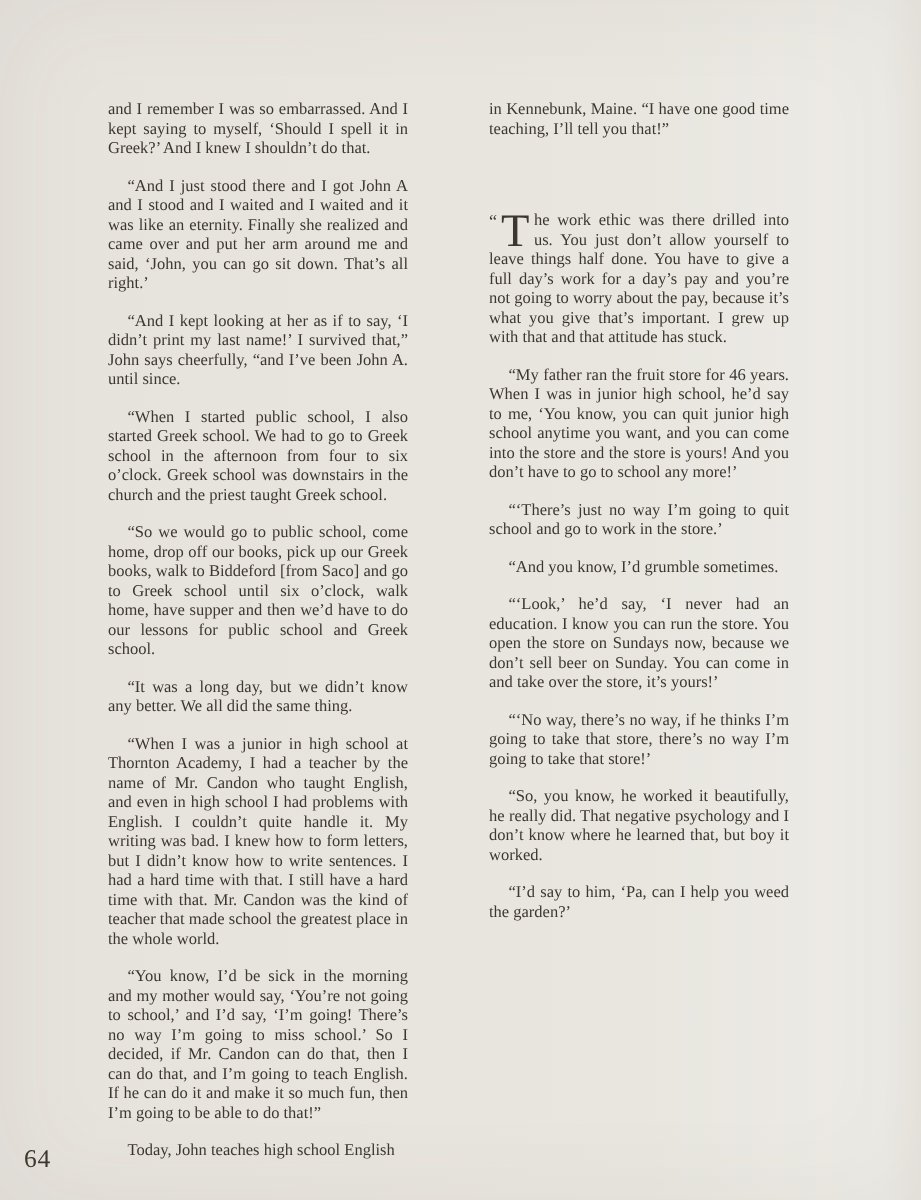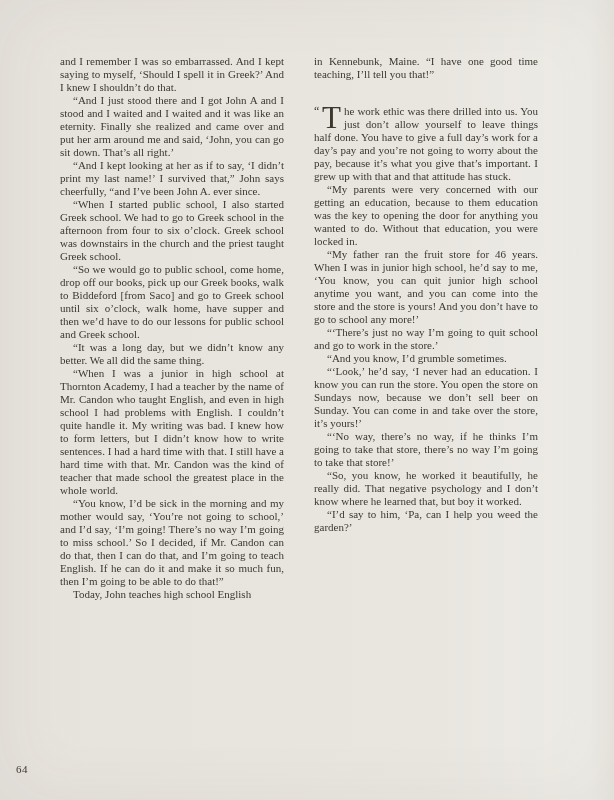--- a/index.html
+++ b/index.html
@@ -36,21 +36,21 @@
   }
   .col {
     width: 224px;
     font-size: 11px;
     line-height: 13px;
     text-align: justify;
     hyphens: auto;
     -webkit-hyphens: auto;
   }
   .col p {
-    margin: 0;
+    margin: 12px;
     text-indent: 13px;
   }
   .col p.cont,
   .col p.no-indent {
     text-indent: 0;
   }
   .section-gap {
     height: 24px;
   }
   .dc-wrap {
@@ -68,53 +68,52 @@
     position: absolute;
     left: 0;
     top: -1px;
     font-size: 12px;
     line-height: 12px;
   }
   .page-number {
     position: absolute;
     left: 16px;
     top: 763px;
-    font-size: 11px;
+    font-size: 17px;
     letter-spacing: 0.5px;
   }
 </style>
 </head>
 <body>
 
 <div class="page">
   <div class="text-block">
 
     <div class="col">
       <p class="cont">and I remember I was so embarrassed. And I kept saying to myself, ‘Should I spell it in Greek?’ And I knew I shouldn’t do that.</p>
       <p>“And I just stood there and I got John A and I stood and I waited and I waited and it was like an eternity. Finally she realized and came over and put her arm around me and said, ‘John, you can go sit down. That’s all right.’</p>
-      <p>“And I kept looking at her as if to say, ‘I didn’t print my last name!’ I survived that,” John says cheerfully, “and I’ve been John A. ever since.</p>
+      <p>“And I kept looking at her as if to say, ‘I didn’t print my last name!’ I survived that,” John says cheerfully, “and I’ve been John A. until since.</p>
       <p>“When I started public school, I also started Greek school. We had to go to Greek school in the afternoon from four to six o’clock. Greek school was downstairs in the church and the priest taught Greek school.</p>
       <p>“So we would go to public school, come home, drop off our books, pick up our Greek books, walk to Biddeford [from Saco] and go to Greek school until six o’clock, walk home, have supper and then we’d have to do our lessons for public school and Greek school.</p>
       <p>“It was a long day, but we didn’t know any better. We all did the same thing.</p>
       <p>“When I was a junior in high school at Thornton Academy, I had a teacher by the name of Mr. Candon who taught English, and even in high school I had problems with English. I couldn’t quite handle it. My writing was bad. I knew how to form letters, but I didn’t know how to write sentences. I had a hard time with that. I still have a hard time with that. Mr. Candon was the kind of teacher that made school the greatest place in the whole world.</p>
       <p>“You know, I’d be sick in the morning and my mother would say, ‘You’re not going to school,’ and I’d say, ‘I’m going! There’s no way I’m going to miss school.’ So I decided, if Mr. Candon can do that, then I can do that, and I’m going to teach English. If he can do it and make it so much fun, then I’m going to be able to do that!”</p>
       <p>Today, John teaches high school English</p>
     </div>
 
     <div class="col">
       <p class="cont">in Kennebunk, Maine. “I have one good time teaching, I’ll tell you that!”</p>
       <div class="section-gap"></div>
       <p class="no-indent">
         <span class="dc-wrap">
           <span class="dc-quote">“</span>
           <span class="dc-letter">T</span>
         </span>
         <span>he work ethic was there drilled into us. You just don’t allow yourself to leave things half done. You have to give a full day’s work for a day’s pay and you’re not going to worry about the pay, because it’s what you give that’s important. I grew up with that and that attitude has stuck.</span>
       </p>
-      <p>“My parents were very concerned with our getting an education, because to them education was the key to opening the door for anything you wanted to do. Without that education, you were locked in.</p>
       <p>“My father ran the fruit store for 46 years. When I was in junior high school, he’d say to me, ‘You know, you can quit junior high school anytime you want, and you can come into the store and the store is yours! And you don’t have to go to school any more!’</p>
       <p>“‘There’s just no way I’m going to quit school and go to work in the store.’</p>
       <p>“And you know, I’d grumble sometimes.</p>
       <p>“‘Look,’ he’d say, ‘I never had an education. I know you can run the store. You open the store on Sundays now, because we don’t sell beer on Sunday. You can come in and take over the store, it’s yours!’</p>
       <p>“‘No way, there’s no way, if he thinks I’m going to take that store, there’s no way I’m going to take that store!’</p>
       <p>“So, you know, he worked it beautifully, he really did. That negative psychology and I don’t know where he learned that, but boy it worked.</p>
       <p>“I’d say to him, ‘Pa, can I help you weed the garden?’</p>
     </div>
 
   </div>

